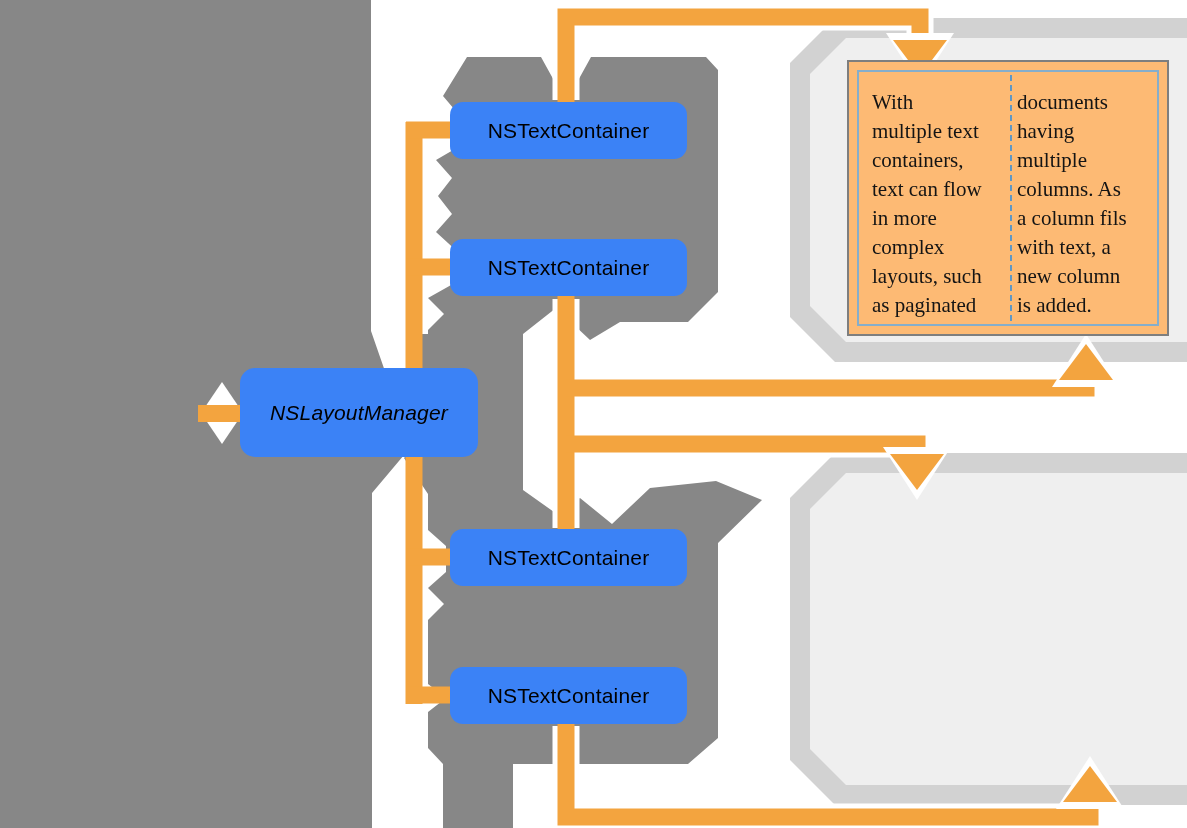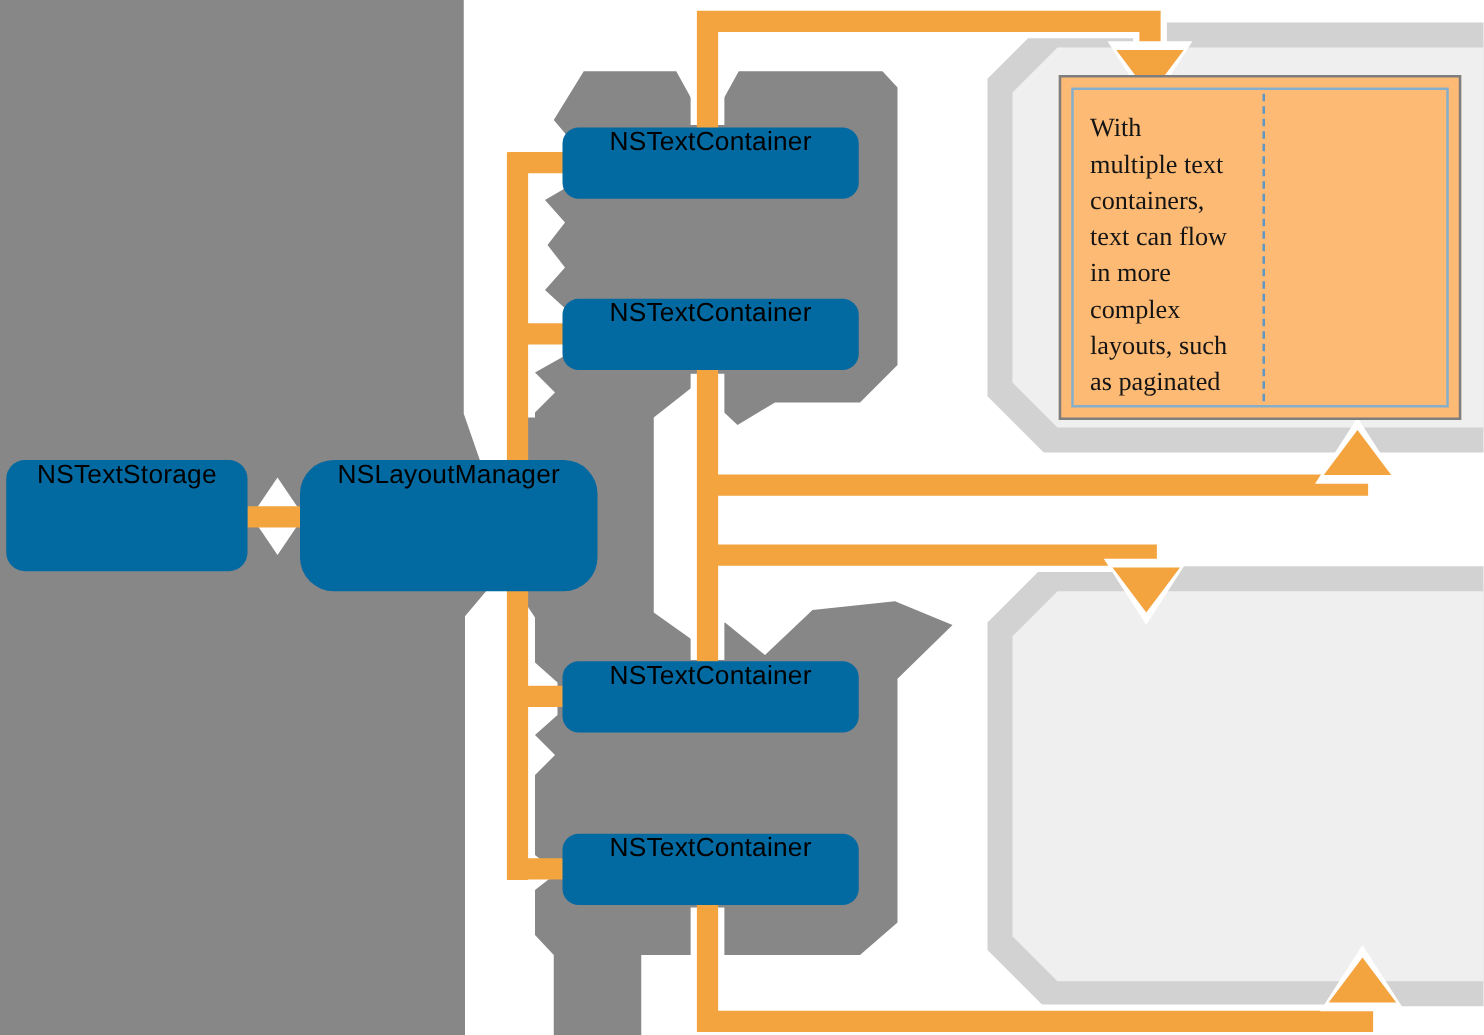--- a/index.html
+++ b/index.html
@@ -1,25 +1,25 @@
 <!DOCTYPE html>
 <html><head>
 <meta charset="utf-8">
 <style>
   html,body{margin:0;padding:0;}
   body{width:1187px;height:828px;position:relative;overflow:hidden;background:#ffffff;
        font-family:"Liberation Sans",sans-serif;}
   #scene{position:absolute;left:0;top:0;width:1187px;height:828px;}
   svg.bg{position:absolute;left:0;top:0;z-index:1;}
 
-  .node{position:absolute;z-index:5;background:#0369a1;border-radius:13px;
-        display:flex;justify-content:center;
+  .node{position:absolute;z-index:5;background:#3b82f6;border-radius:13px;
+        display:flex;align-items:center;justify-content:center;
         color:#000;font-size:21px;letter-spacing:.2px;}
   #box-textstorage   {left:5px;  top:368px;width:193px;height:89px;border-radius:15px;}
-  #box-layoutmanager {left:240px;top:368px;width:238px;height:105px;border-radius:27px;}
+  #box-layoutmanager {left:240px;top:368px;width:238px;height:89px;border-radius:15px;font-style:italic;}
   .container-node{left:450px;width:237px;height:57px;}
   #box-container1{top:102px;} #box-container2{top:239px;}
   #box-container3{top:529px;} #box-container4{top:667px;}
 
   .page{position:absolute;z-index:6;background:#fdba74;border:2px solid #7e7e7e;width:318px;}
   #page-1{left:847px;top:60px;height:272px;}
   #page-2{left:847px;top:488px;height:276px;}
   .page-inner{position:absolute;left:8px;top:8px;right:8px;bottom:8px;border:2px solid #85aecc;}
   .col-divider{position:absolute;top:3px;bottom:3px;left:151px;width:0;
                border-left:2px dashed #5e97c5;}
@@ -94,23 +94,20 @@
       <polygon fill="#F3A43F" points="1059,380 1113,380 1086,344"></polygon>
 
       <polygon fill="#ffffff" points="883,447 951,447 917,500"></polygon>
       <polygon fill="#F3A43F" points="890,454 944,454 917,490"></polygon>
 
       <polygon fill="#ffffff" points="1056,809 1124,809 1090,756"></polygon>
       <polygon fill="#F3A43F" points="1063,802 1117,802 1090,766"></polygon>
     </g>
   </svg>
 
-  <div class="node" id="box-textstorage">
-    <span>NSTextStorage</span>
-  </div>
   <div class="node" id="box-layoutmanager">
     <span>NSLayoutManager</span>
   </div>
   <div class="node container-node" id="box-container1">
     <span>NSTextContainer</span>
   </div>
   <div class="node container-node" id="box-container2">
     <span>NSTextContainer</span>
   </div>
   <div class="node container-node" id="box-container3">
@@ -124,17 +121,25 @@
     <div class="page-inner">
       <div class="page-col c1">With
 multiple text
 containers,
 text can flow
 in more
 complex
 layouts, such
 as paginated</div>
       <div class="col-divider"></div>
+      <div class="page-col c2">documents
+having
+multiple
+columns. As
+a column fils
+with text, a
+new column
+is added.</div>
     </div>
   </div>
 
 
 </div>
 
 </body></html>

